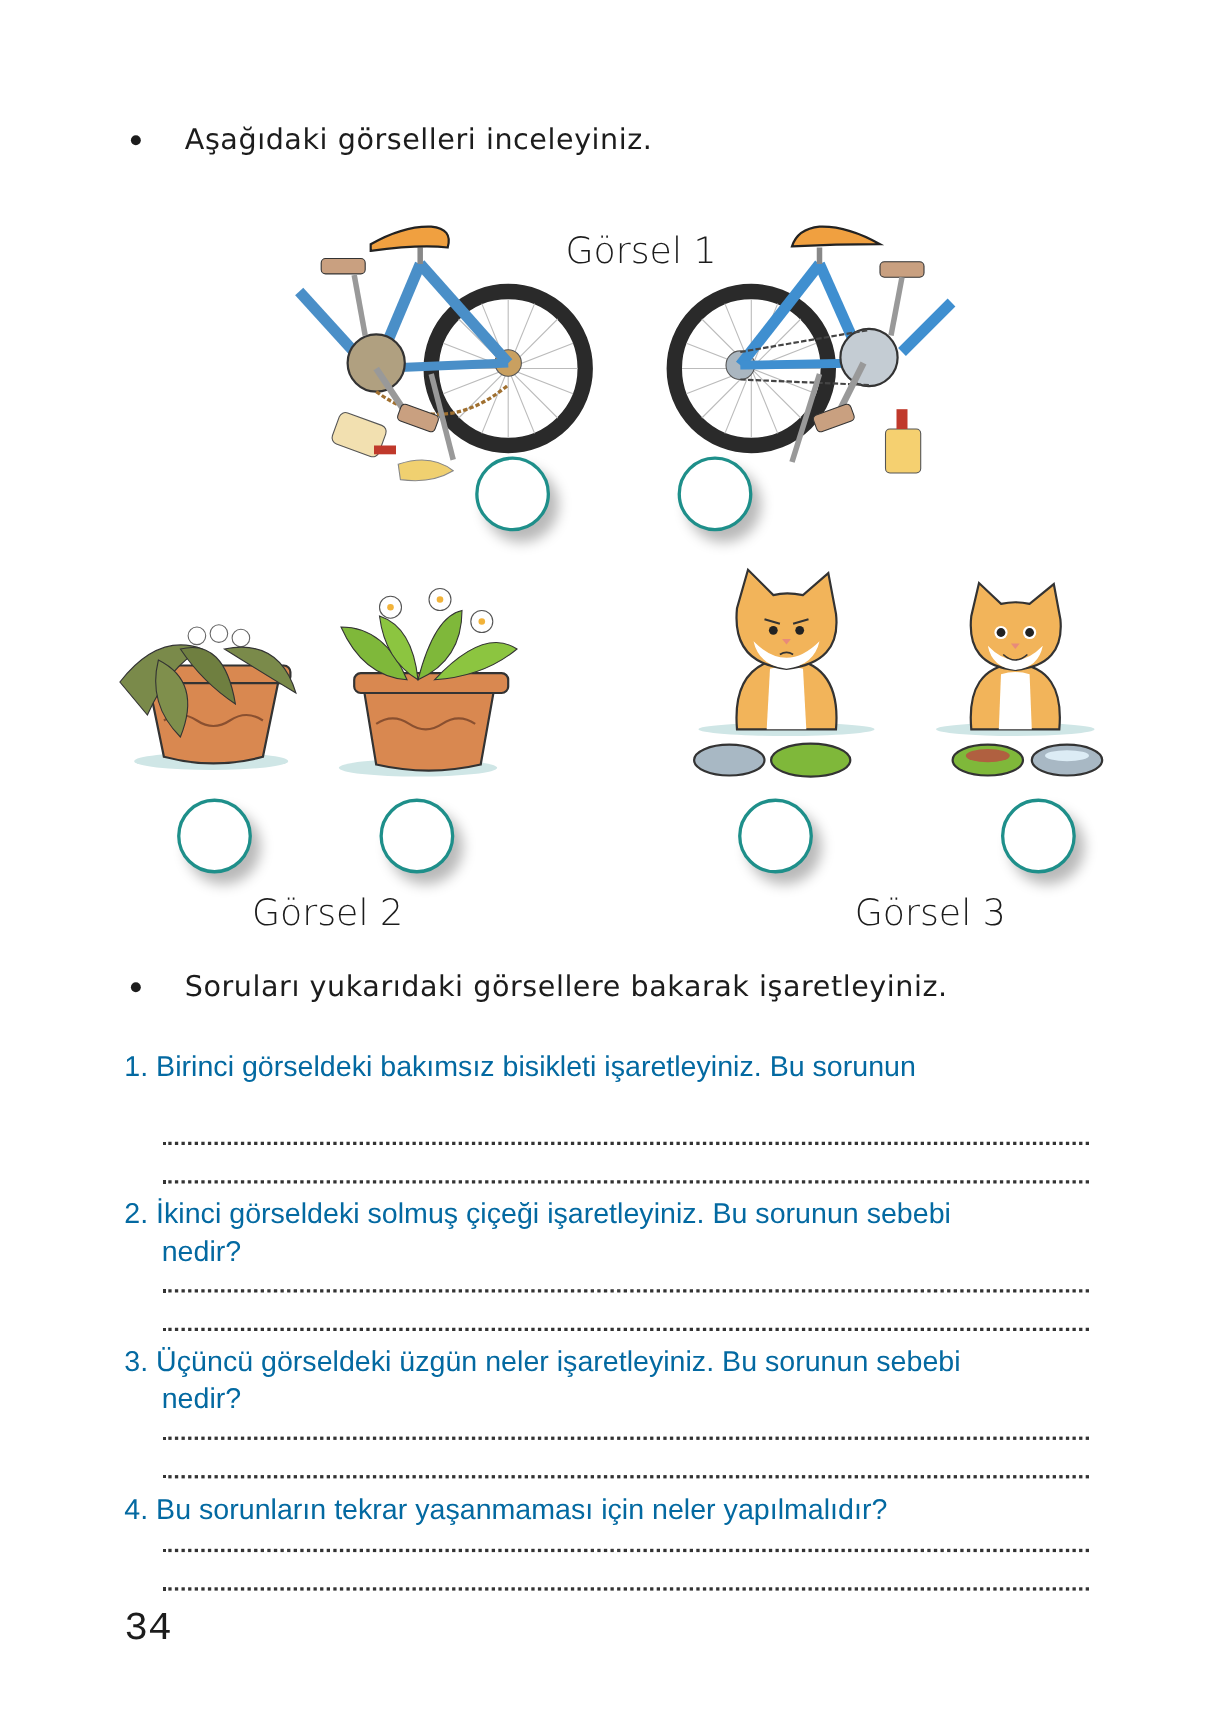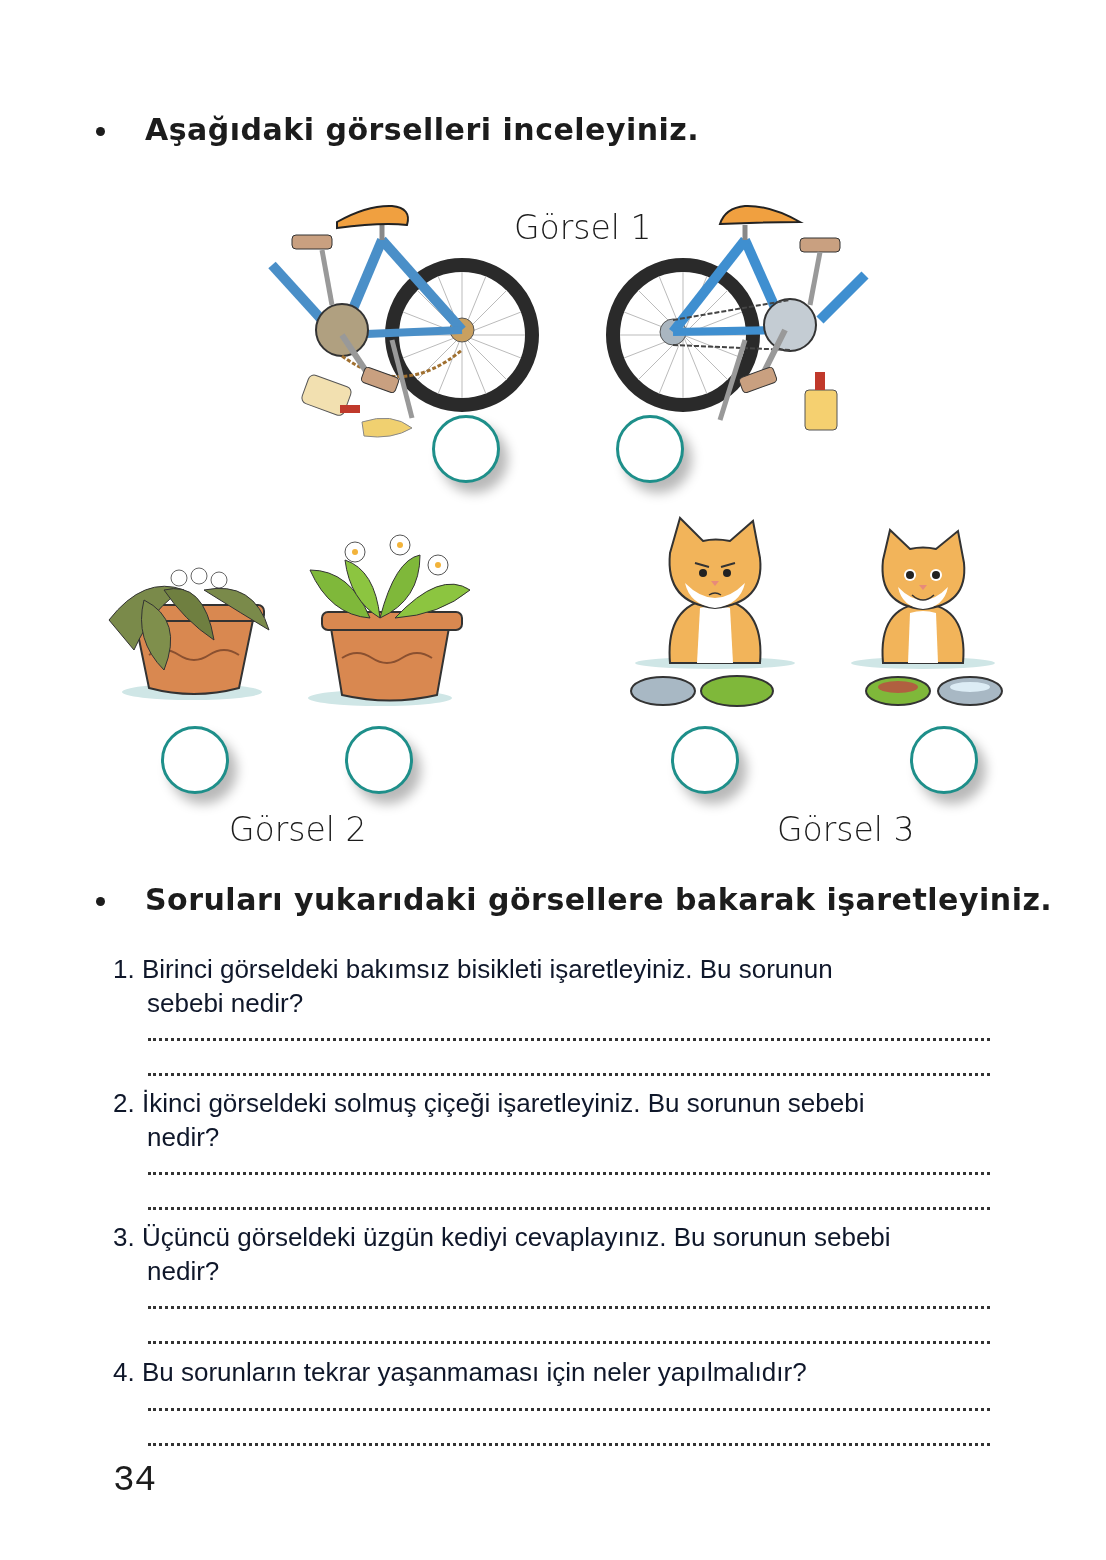--- a/index.html
+++ b/index.html
@@ -1,22 +1,22 @@
 <!DOCTYPE html>
 <html><head>
 <meta charset="utf-8">
 <style>
   html, body { margin:0; padding:0; background:#ffffff; }
   body { width:1106px; height:1560px; position:relative; overflow:hidden; font-family:"DejaVu Sans", sans-serif; color:#1c1c1c; }
   .abs { position:absolute; }
-  .bullet-row { position:absolute; left:96px; font-size:30px; font-weight:700; letter-spacing:0.5px; }
+  .bullet-row { position:absolute; left:119px; font-size:26px; font-weight:400; letter-spacing:0.5px; }
   .bullet-row .dot { display:inline-block; width:9px; height:9px; border-radius:50%; background:#1c1c1c; margin-right:40px; vertical-align:middle; }
   .caption { position:absolute; font-size:33px; font-weight:300; }
   .answer-circle { position:absolute; width:62px; height:62px; border:3px solid #1e8f8a; border-radius:50%; background:#fff; box-shadow:8px 10px 12px rgba(0,0,0,0.28); cursor:pointer; }
-  .q { position:absolute; left:113px; width:880px; font-family:"Liberation Sans", sans-serif; font-size:26px; line-height:34px; color:#0f172a; }
+  .q { position:absolute; left:113px; width:880px; font-family:"Liberation Sans", sans-serif; font-size:26px; line-height:34px; color:#0369a1; }
   .q .cont { display:block; padding-left:34px; }
   .dots { position:absolute; left:148px; width:842px; height:0; border-bottom:3px dotted #333; }
   .page-num { position:absolute; left:113px; top:1460px; font-size:36px; font-weight:300;font-family:Liberation Mono, monospace; }
   svg { display:block; }
 </style>
 </head>
 <body>
 
 <div class="bullet-row" style="top:112px;">
   <span class="dot"></span><span>Aşağıdaki görselleri inceleyiniz.</span>
@@ -178,36 +178,35 @@
 <div class="caption" style="left:229px; top:810px;">Görsel 2</div>
 <div class="caption" style="left:777px; top:810px;text-align:center;">Görsel 3</div>
 
 <div class="bullet-row" style="top:882px;">
   <span class="dot"></span><span>Soruları yukarıdaki görsellere bakarak işaretleyiniz.</span>
 </div>
 
 <div class="q" style="top:952px;">
   <span>1.</span>
   <span>Birinci görseldeki bakımsız bisikleti işaretleyiniz. Bu  sorunun</span>
-  <span class="cont">sebebi nedir?</span>
 </div>
 <div class="dots" style="top:1038px;"></div>
 <div class="dots" style="top:1073px;"></div>
 
 <div class="q" style="top:1086px;">
   <span>2.</span>
   <span>İkinci görseldeki solmuş çiçeği işaretleyiniz. Bu sorunun sebebi</span>
   <span class="cont">nedir?</span>
 </div>
 <div class="dots" style="top:1172px;"></div>
 <div class="dots" style="top:1207px;"></div>
 
 <div class="q" style="top:1220px;">
   <span>3.</span>
-  <span>Üçüncü görseldeki üzgün kediyi cevaplayınız. Bu sorunun sebebi</span>
+  <span>Üçüncü görseldeki üzgün neler işaretleyiniz. Bu sorunun sebebi</span>
   <span class="cont">nedir?</span>
 </div>
 <div class="dots" style="top:1306px;"></div>
 <div class="dots" style="top:1341px;"></div>
 
 <div class="q" style="top:1355px;">
   <span>4.</span>
   <span>Bu sorunların tekrar yaşanmaması için neler yapılmalıdır?</span>
 </div>
 <div class="dots" style="top:1408px;"></div>

